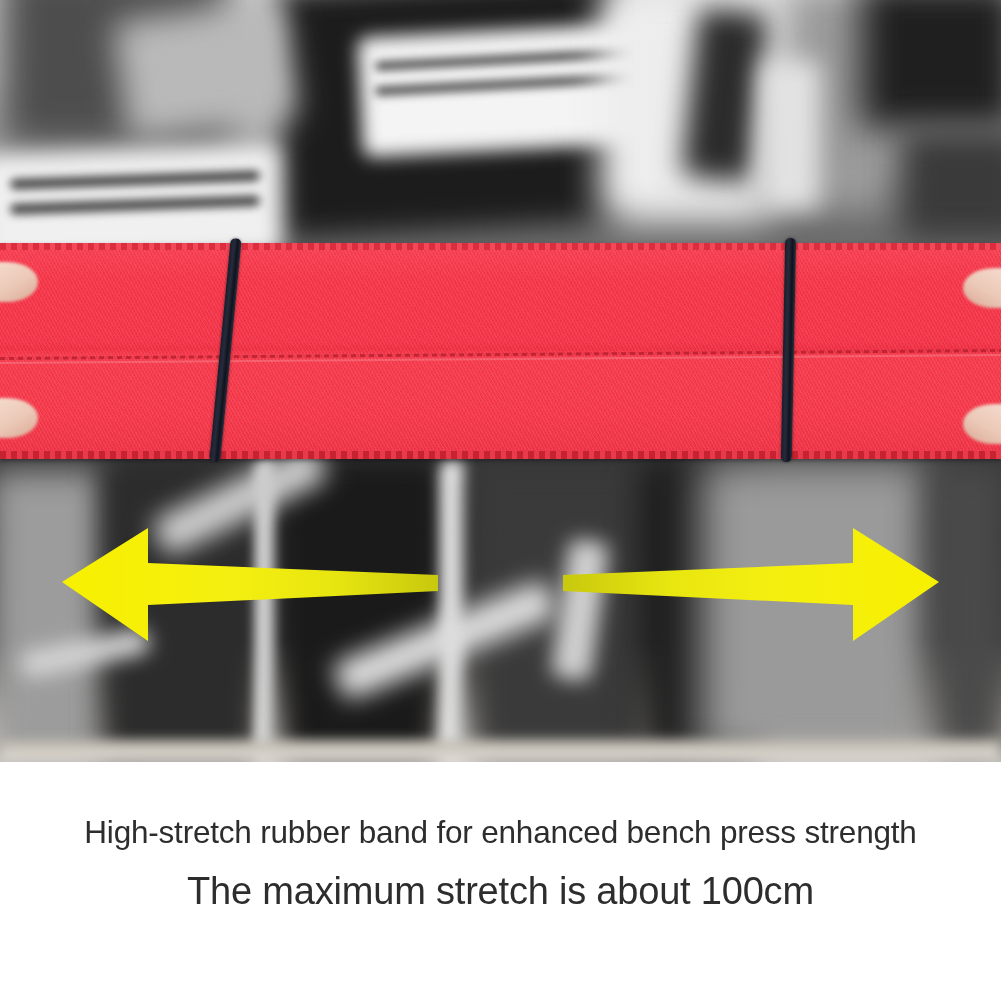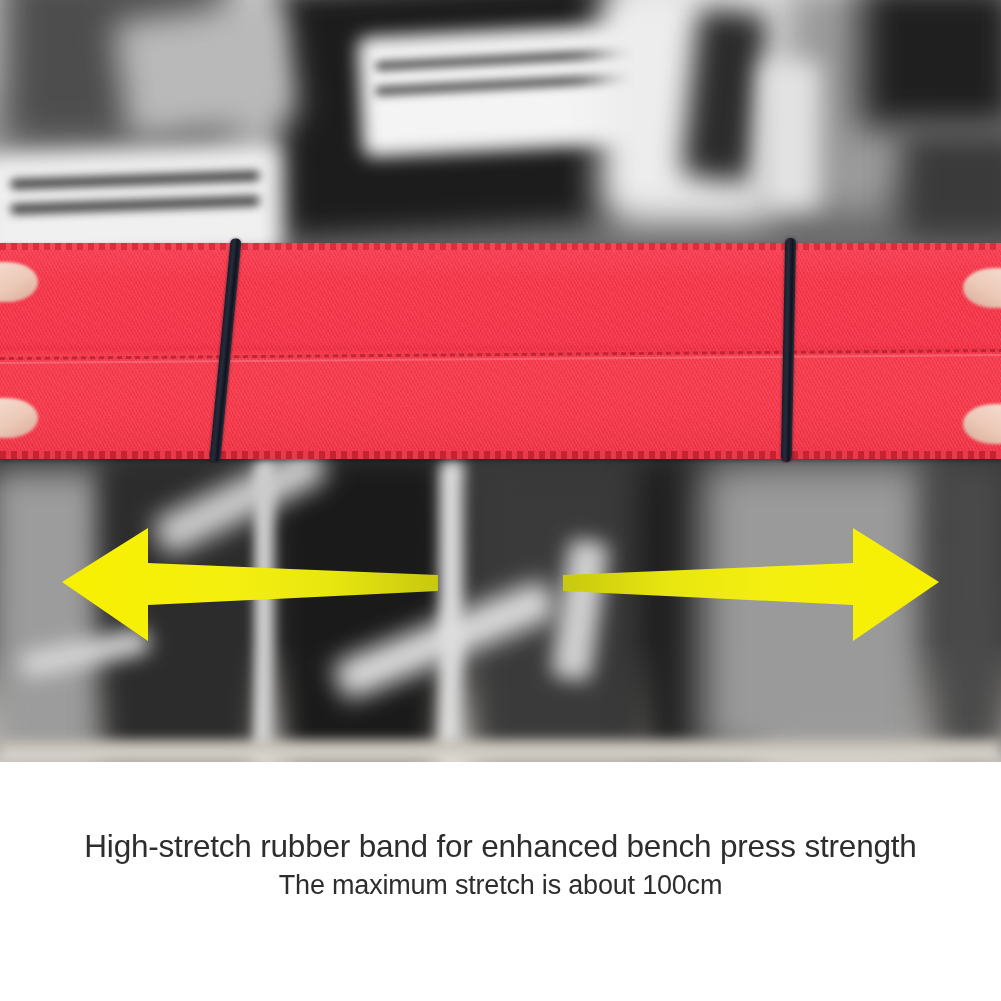--- a/index.html
+++ b/index.html
@@ -137,22 +137,22 @@
   
   .caption{
     position:absolute;left:0;top:762px;width:1001px;height:239px;background:#ffffff;
   }
   .cap-line{
     text-align:center;color:#2d2d2d;
     font-family:"Liberation Sans","DejaVu Sans",sans-serif;
     font-weight:400;
     white-space:nowrap;
   }
-  .cap-1{position:absolute;left:0;top:66px;width:1001px;font-size:31.5px;letter-spacing:-0.2px;}
-  .cap-2{position:absolute;left:0;top:108px;width:1001px;font-size:27px;letter-spacing:-0.2px;}
+  .cap-1{position:absolute;left:0;top:52px;width:1001px;font-size:31.5px;letter-spacing:-0.2px;}
+  .cap-2{position:absolute;left:0;top:108px;width:1001px;font-size:38px;letter-spacing:-0.2px;}
 </style>
 </head>
 <body>
 
 <div class="page">
 
   <div class="photo">
 
     <div class="bg-base"></div>
 

